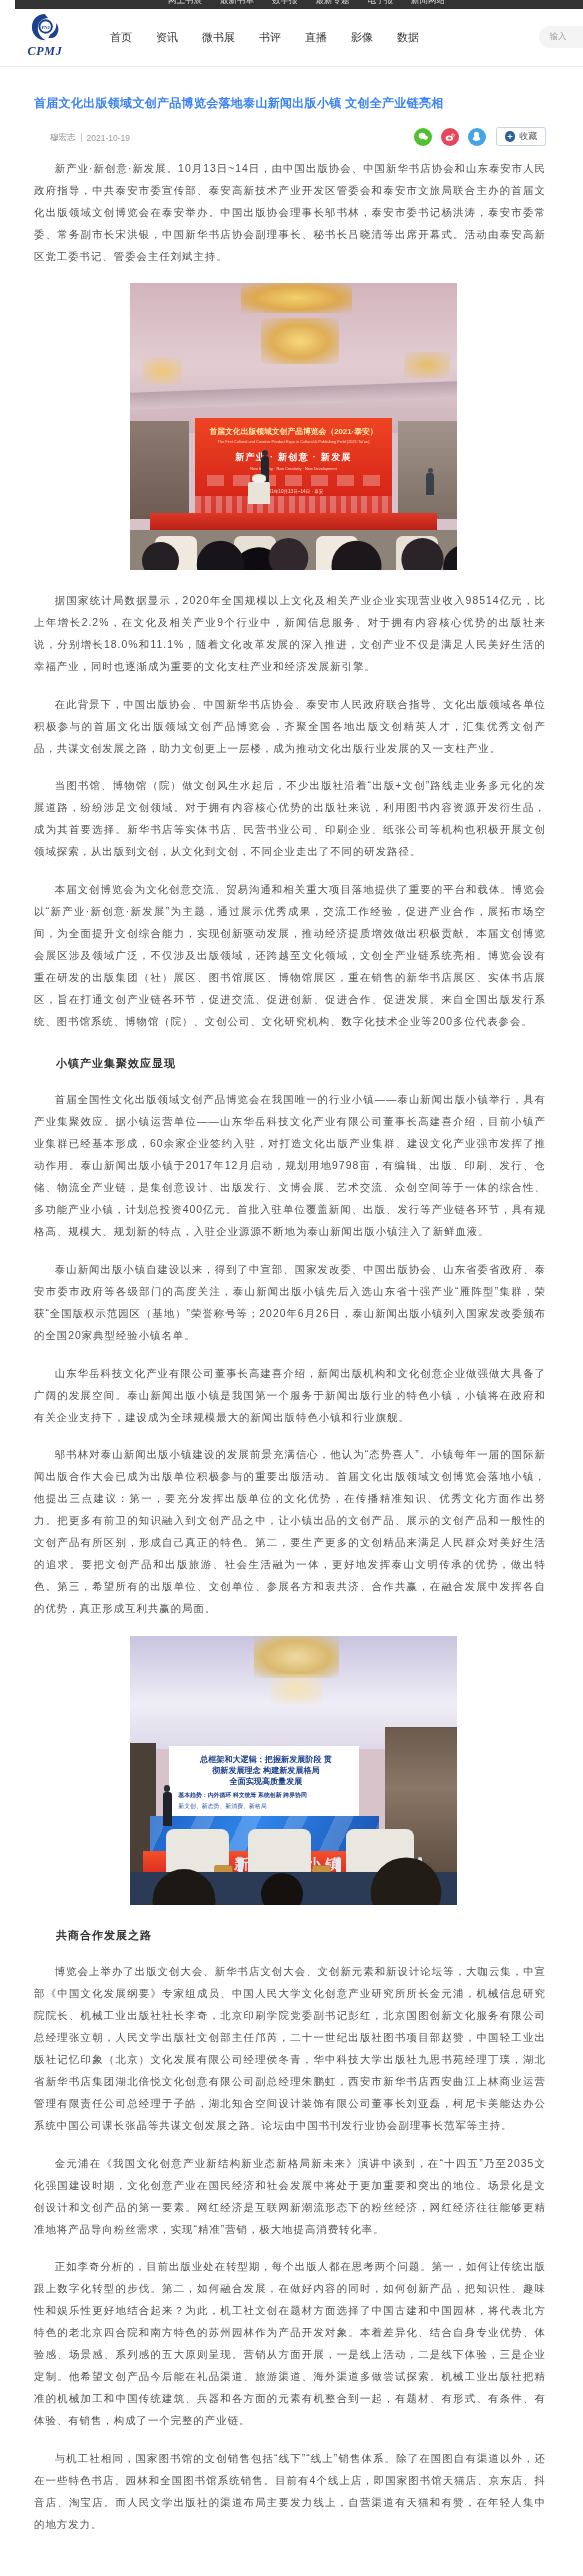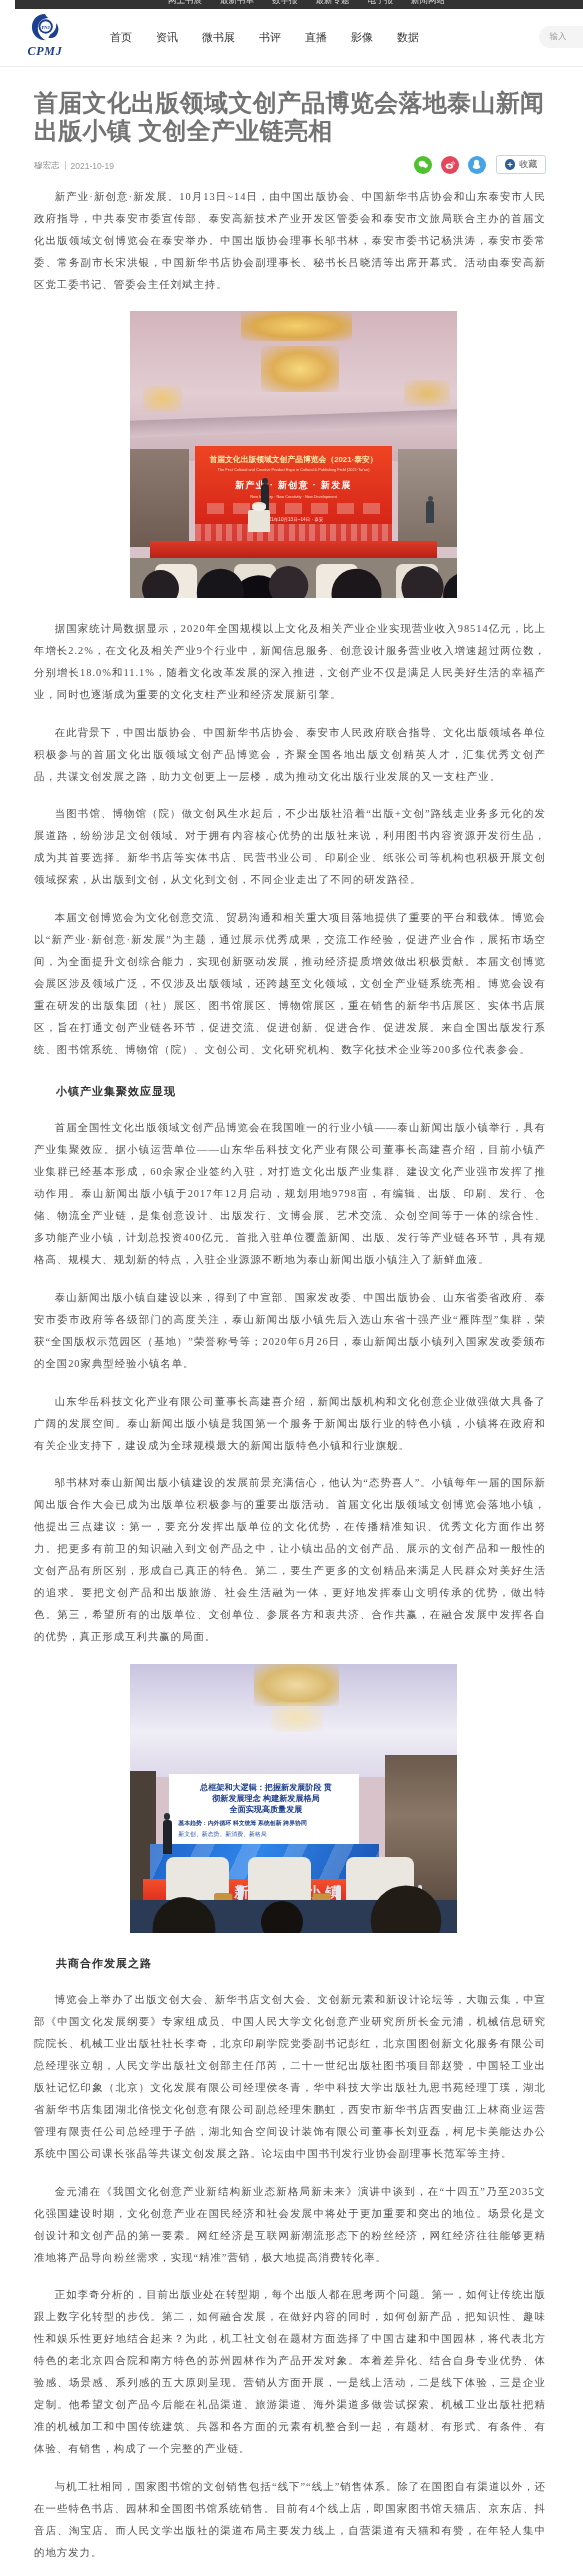--- a/index.html
+++ b/index.html
@@ -15,34 +15,34 @@
   .logo{position:absolute;left:23.5px;top:3.9px;width:43px;text-align:center;cursor:pointer;}
   .logo svg{display:block;margin:0 auto;}
   .logo-text{font-family:"Liberation Serif","DejaVu Serif",serif;font-style:italic;font-weight:bold;color:#1d3f8f;font-size:12px;letter-spacing:0.7px;margin-top:-1.3px;}
   nav#main-nav{position:absolute;left:110px;top:0;height:57px;display:flex;align-items:center;}
   nav#main-nav a{color:#333;font-size:11px;text-decoration:none;margin-right:24px;cursor:pointer;}
   .search{position:absolute;right:-34px;top:17px;width:78px;height:22px;background:#f4f4f4;border-radius:11px;display:flex;align-items:center;padding-left:10.4px;box-sizing:border-box;cursor:text;}
   .search-ph{color:#9a9a9a;font-size:8.5px;}
 
   
   main{padding:0 37px 30px 34px;}
-  h1{font-size:24px;line-height:28px;color:#737373;font-weight:600;margin:22px 0 10.4px;letter-spacing:0.3px;}
+  h1{font-size:12px;line-height:28px;color:#3b82f6;font-weight:600;margin:22px 0 10.4px;letter-spacing:0.3px;}
   .byline{display:flex;align-items:center;height:22px;position:relative;margin-bottom:9px;}
-  .byline .author{color:#8a8a8a;font-size:8.5px;}
+  .byline .author{color:#8a8a8a;font-size:8.5px;margin-left:16px;}
   .byline .vdiv{width:0.7px;height:9px;background:#ccc;margin:0 5.2px;}
   .byline .date{color:#9a9a9a;font-size:8.5px;}
   .share{position:absolute;right:0;top:0;display:flex;align-items:center;}
   .sicon{width:18px;height:18px;border-radius:50%;display:inline-flex;align-items:center;justify-content:center;margin-left:9px;cursor:pointer;}
   .sicon.wechat{background:#4fc131;}
   .sicon.weibo{background:#e6455a;}
   .sicon.qq{background:#45a3e6;}
   .fav{margin-left:10.4px;display:inline-flex;align-items:center;background:#fff;border:0.7px solid #c9d4dd;border-radius:2.6px;height:19.6px;padding:0 7.8px;cursor:pointer;font-size:9px;color:#555;}
   .fav .plus{width:10.4px;height:10.4px;border-radius:50%;background:#2e5f94;color:#fff;font-size:8.5px;line-height:10.4px;text-align:center;margin-right:3.9px;font-weight:bold;}
 
-  #article-body p{font-size:10.4px;color:#4f4f4f;line-height:22px;letter-spacing:1px;text-align:justify;text-indent:2em;margin:0 0 15.6px;font-family:Liberation Serif, serif;}
+  #article-body p{font-size:10.4px;color:#4f4f4f;line-height:22px;letter-spacing:1px;text-align:justify;text-indent:2em;margin:0 0 15.6px;}
   #article-body h3{font-size:11px;color:#333;font-weight:bold;letter-spacing:1px;text-indent:2em;margin:23.5px 0 18px;}
 
   
   .figure{position:relative;width:327px;margin:2.6px 0 19.6px 96px;overflow:hidden;background:#d9c3ca;}
   .fig1{height:287px;}
   .fig2{height:269px;}
 
   
   .f1-ceiling{position:absolute;inset:0 0 48% 0;background:linear-gradient(180deg,#d3b4bd 0%,#e2cdd3 55%,#cdb2ba 100%);}
   .f1-beam{position:absolute;left:0;right:0;top:36%;height:17px;background:linear-gradient(180deg,#b9a1ab,#d9c3ca);transform:skewY(-2deg);}
@@ -204,21 +204,21 @@
     <div class="f1-guard"></div>
     <div class="f1-stage"></div>
     <div class="f1-chairs">
           <i></i>
           <i></i>
           <i></i>
           <i></i>
         </div>
     <div class="f1-heads"></div>
   </div>
-<p>据国家统计局数据显示，2020年全国规模以上文化及相关产业企业实现营业收入98514亿元，比上年增长2.2%，在文化及相关产业9个行业中，新闻信息服务、创意设计服务营业收入增速超过两位数，分别增长18.0%和11.1%，随着文化改革发展的深入推进，文创产业不仅是满足人民美好生活的幸福产业，同时也逐渐成为重要的文化支柱产业和经济发展新引擎。</p>
+<p>据国家统计局数据显示，2020年全国规模以上文化及相关产业企业实现营业收入98514亿元，比上年增长2.2%，在文化及相关产业9个行业中，新闻信息服务、对于拥有内容核心优势的出版社来说，分别增长18.0%和11.1%，随着文化改革发展的深入推进，文创产业不仅是满足人民美好生活的幸福产业，同时也逐渐成为重要的文化支柱产业和经济发展新引擎。</p>
       <p>在此背景下，中国出版协会、中国新华书店协会、泰安市人民政府联合指导、文化出版领域各单位积极参与的首届文化出版领域文创产品博览会，齐聚全国各地出版文创精英人才，汇集优秀文创产品，共谋文创发展之路，助力文创更上一层楼，成为推动文化出版行业发展的又一支柱产业。</p>
       <p>当图书馆、博物馆（院）做文创风生水起后，不少出版社沿着“出版+文创”路线走业务多元化的发展道路，纷纷涉足文创领域。对于拥有内容核心优势的出版社来说，利用图书内容资源开发衍生品，成为其首要选择。新华书店等实体书店、民营书业公司、印刷企业、纸张公司等机构也积极开展文创领域探索，从出版到文创，从文化到文创，不同企业走出了不同的研发路径。</p>
       <p>本届文创博览会为文化创意交流、贸易沟通和相关重大项目落地提供了重要的平台和载体。博览会以“新产业·新创意·新发展”为主题，通过展示优秀成果，交流工作经验，促进产业合作，展拓市场空间，为全面提升文创综合能力，实现创新驱动发展，推动经济提质增效做出积极贡献。本届文创博览会展区涉及领域广泛，不仅涉及出版领域，还跨越至文化领域，文创全产业链系统亮相。博览会设有重在研发的出版集团（社）展区、图书馆展区、博物馆展区，重在销售的新华书店展区、实体书店展区，旨在打通文创产业链各环节，促进交流、促进创新、促进合作、促进发展。来自全国出版发行系统、图书馆系统、博物馆（院）、文创公司、文化研究机构、数字化技术企业等200多位代表参会。</p>
       <h3>小镇产业集聚效应显现</h3>
       <p>首届全国性文化出版领域文创产品博览会在我国唯一的行业小镇——泰山新闻出版小镇举行，具有产业集聚效应。据小镇运营单位——山东华岳科技文化产业有限公司董事长高建喜介绍，目前小镇产业集群已经基本形成，60余家企业签约入驻，对打造文化出版产业集群、建设文化产业强市发挥了推动作用。泰山新闻出版小镇于2017年12月启动，规划用地9798亩，有编辑、出版、印刷、发行、仓储、物流全产业链，是集创意设计、出版发行、文博会展、艺术交流、众创空间等于一体的综合性、多功能产业小镇，计划总投资400亿元。首批入驻单位覆盖新闻、出版、发行等产业链各环节，具有规格高、规模大、规划新的特点，入驻企业源源不断地为泰山新闻出版小镇注入了新鲜血液。</p>
       <p>泰山新闻出版小镇自建设以来，得到了中宣部、国家发改委、中国出版协会、山东省委省政府、泰安市委市政府等各级部门的高度关注，泰山新闻出版小镇先后入选山东省十强产业“雁阵型”集群，荣获“全国版权示范园区（基地）”荣誉称号等；2020年6月26日，泰山新闻出版小镇列入国家发改委颁布的全国20家典型经验小镇名单。</p>
       <p>山东华岳科技文化产业有限公司董事长高建喜介绍，新闻出版机构和文化创意企业做强做大具备了广阔的发展空间。泰山新闻出版小镇是我国第一个服务于新闻出版行业的特色小镇，小镇将在政府和有关企业支持下，建设成为全球规模最大的新闻出版特色小镇和行业旗舰。</p>
       <p>邬书林对泰山新闻出版小镇建设的发展前景充满信心，他认为“态势喜人”。小镇每年一届的国际新闻出版合作大会已成为出版单位积极参与的重要出版活动。首届文化出版领域文创博览会落地小镇，他提出三点建议：第一，要充分发挥出版单位的文化优势，在传播精准知识、优秀文化方面作出努力。把更多有前卫的知识融入到文创产品之中，让小镇出品的文创产品、展示的文创产品和一般性的文创产品有所区别，形成自己真正的特色。第二，要生产更多的文创精品来满足人民群众对美好生活的追求。要把文创产品和出版旅游、社会生活融为一体，更好地发挥泰山文明传承的优势，做出特色。第三，希望所有的出版单位、文创单位、参展各方和衷共济、合作共赢，在融合发展中发挥各自的优势，真正形成互利共赢的局面。</p>
   <div class="figure fig2">
     <div class="f2-ceiling"></div>

